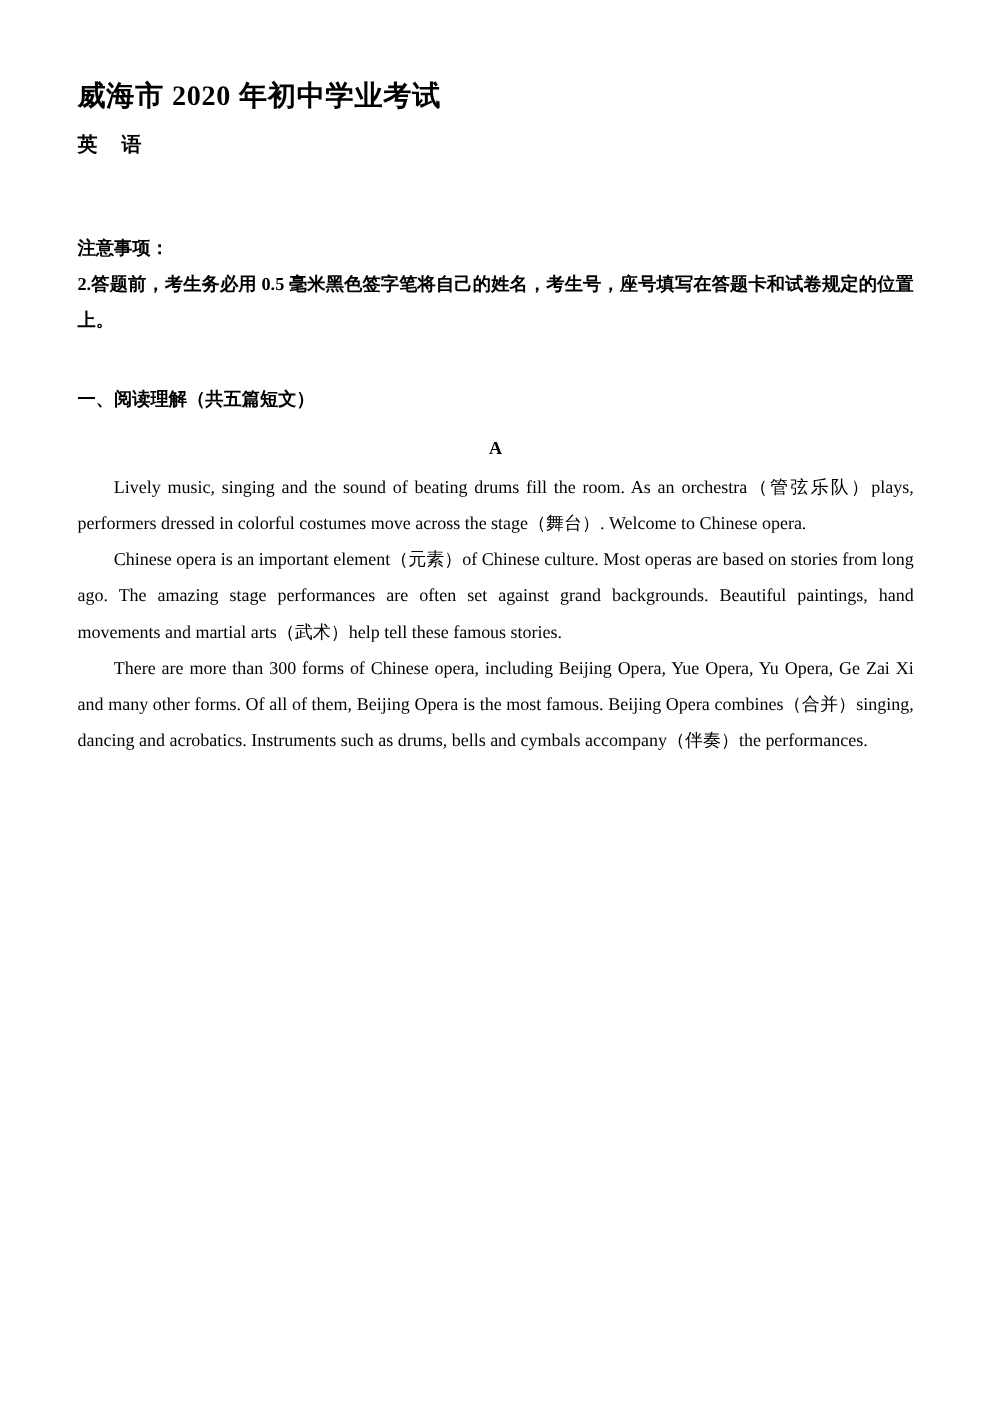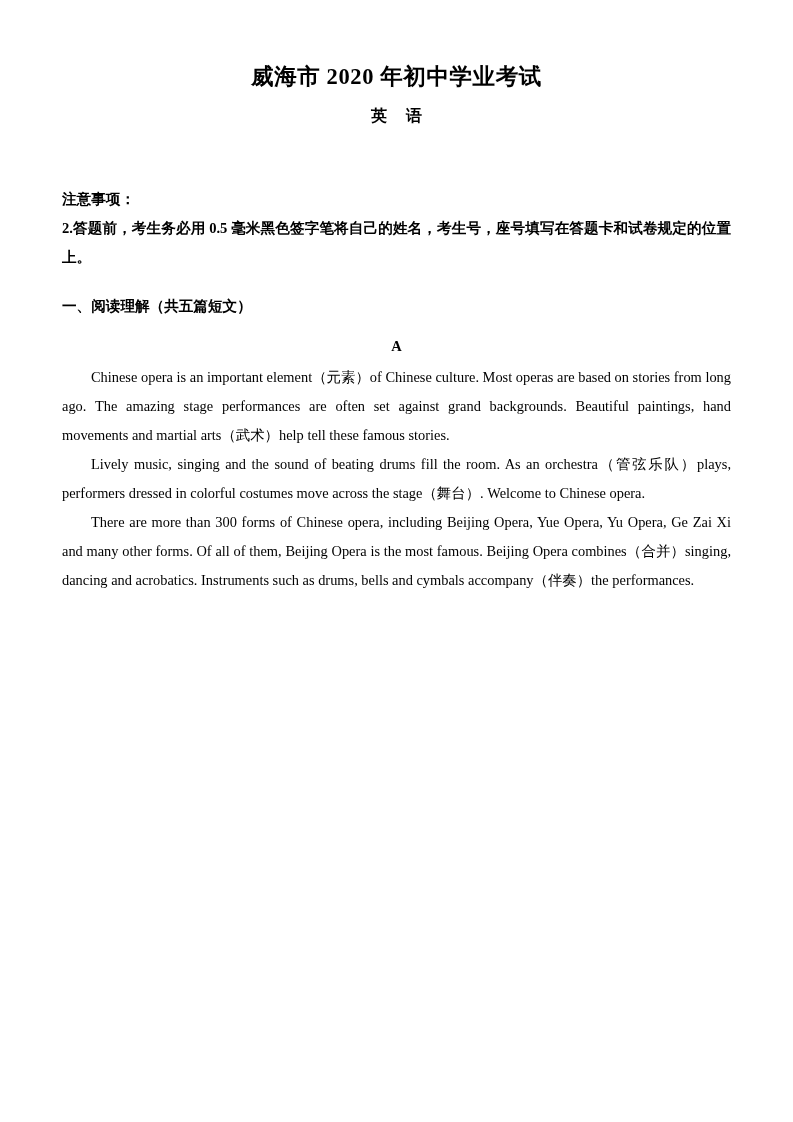--- a/index.html
+++ b/index.html
@@ -23,21 +23,20 @@
     top: 0;
     width: 793px;
     height: 1122px;
     box-sizing: border-box;
     padding: 0 62px;
   }
 
   
   .title-block {
     padding-top: 60px;
-    text-align: center;
   }
   .exam-title {
     font-family: "Liberation Serif", "DejaVu Serif", serif;
     font-size: 22.5px;
     font-weight: bold;
     letter-spacing: 0.6px;
     line-height: 34px;
     white-space: pre;
   }
   .exam-subject {
@@ -67,22 +66,22 @@
   .notice-item {
     font-weight: bold;
     font-size: 14.6px;
     line-height: 29.2px;
     text-align: justify;
     text-justify: inter-ideograph;
   }
 
   
   .section-block {
-    margin-top: 20px;
-    font-family: Liberation Mono, monospace;
+    margin-top: 33px;
+    font-family: Liberation Serif, serif;
     font-weight: bold;
     font-size: 14.6px;
     line-height: 29.2px;
   }
   .section-heading,
   .section-instruction {
     font-weight: bold;
     font-size: 14.6px;
     line-height: 29.2px;
   }
@@ -125,18 +124,18 @@
     <div class="notice-item">2.答题前，考生务必用 0.5 毫米黑色签字笔将自己的姓名，考生号，座号填写在答题卡和试卷规定的位置上。</div>
   </div>
 
   <div class="section-block">
     <div class="section-heading">一、阅读理解（共五篇短文）</div>
   </div>
 
   <div class="passage-label">A</div>
 
   <div class="passage-body">
+    <p class="passage-para">Lively music, singing and the sound of beating drums fill the room. As an orchestra（管弦乐队）plays, performers dressed in colorful costumes move across the stage（舞台）. Welcome to Chinese opera.</p>
     <p class="passage-para">Chinese opera is an important element（元素）of Chinese culture. Most operas are based on stories from long ago. The amazing stage performances are often set against grand backgrounds. Beautiful paintings, hand movements and martial arts（武术）help tell these famous stories.</p>
-    <p class="passage-para">Lively music, singing and the sound of beating drums fill the room. As an orchestra（管弦乐队）plays, performers dressed in colorful costumes move across the stage（舞台）. Welcome to Chinese opera.</p>
     <p class="passage-para">There are more than 300 forms of Chinese opera, including Beijing Opera, Yue Opera, Yu Opera, Ge Zai Xi and many other forms. Of all of them, Beijing Opera is the most famous. Beijing Opera combines（合并）singing, dancing and acrobatics. Instruments such as drums, bells and cymbals accompany（伴奏）the performances.</p>
   </div>
 
 </div>
 
 </body></html>

